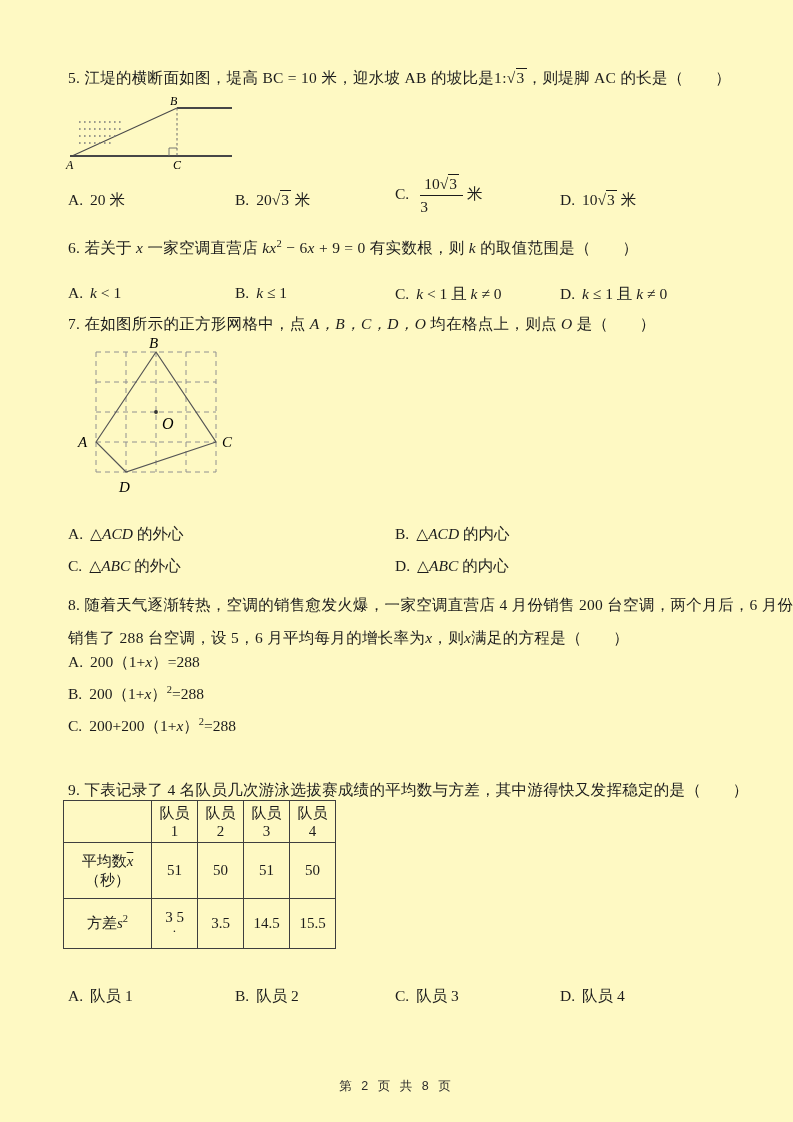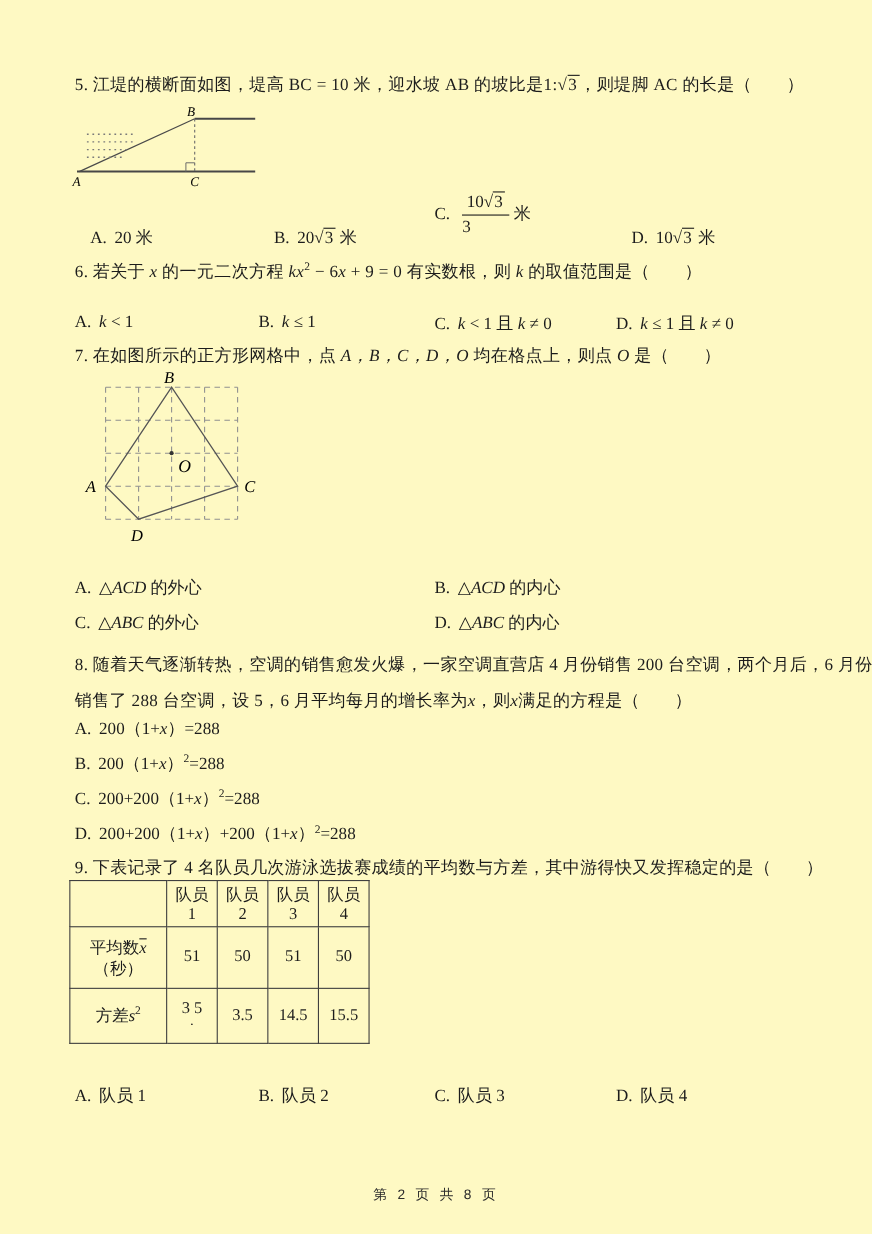--- a/index.html
+++ b/index.html
@@ -20,21 +20,21 @@
   
   .frac { display:inline-flex; flex-direction:column; align-items:flex-start;
           vertical-align:middle; margin:0 4px; line-height:20px; }
   .frac .num { display:inline-block; border-bottom:1.4px solid #1c1c1c; padding:0 4px 1px; }
   .frac .den { padding-top:1px; }
   
   .optrow { position:absolute; left:68px; width:700px; height:26px; white-space:nowrap; }
   .optrow .opt { position:absolute; top:0; }
   .o1 { left:0; } .o2 { left:167px; } .o3 { left:327px; } .o4 { left:492px; }
   .tallrow { height:54px; }
-  .tallrow .plain { top:34px;margin-left:14px; }
+  .tallrow .plain { top:18px; }
   .tallrow .fracopt { top:2px; }
   
   .qtable { position:absolute; left:63px; top:800px; border-collapse:collapse; }
   .qtable td { border:1px solid #3f3f3f; text-align:center; vertical-align:middle;
                font-size:15px; padding:0 2px; }
   .qtable .c0 { width:88px; }
   .qtable .cv { width:46px; }
   .r-head td { height:42px; }
   .r-mean td { height:56px; }
   .r-var td  { height:50px; }
@@ -92,21 +92,21 @@
         </span><span>米</span>
     </span>
     <span class="opt o4 plain">
       <span class="lbl">D.</span><span>10</span><span class="sqrt"><span>√</span><span class="rad">3</span></span> <span>米</span>
     </span>
   </div>
 
   <div class="blk stem" style="top:236px;">
     <span>6.</span><span> 若关于</span>
     <span class="it">x</span>
-    <span>的一元二次方程</span>
+    <span>一家空调直营店</span>
     <span class="it">kx</span><sup class="s">2</sup><span> − 6</span><span class="it">x</span><span> + 9 = 0</span>
     <span> 有实数根，则</span>
     <span class="it">k</span>
     <span>的取值范围是（　　）</span>
   </div>
 
   <div class="optrow" style="top:284px;">
     <span class="opt o1">
       <span class="lbl">A.</span><span class="it">k</span><span> &lt; 1</span>
     </span>
@@ -174,23 +174,20 @@
   </div>
 
   <div class="blk" style="top:652px;">
     <span class="lbl">A.</span><span>200（1+</span><span class="it">x</span><span>）=288</span>
   </div>
   <div class="blk" style="top:684px;">
     <span class="lbl">B.</span><span>200（1+</span><span class="it">x</span><span>）</span><sup class="s">2</sup><span>=288</span>
   </div>
   <div class="blk" style="top:716px;">
     <span class="lbl">C.</span><span>200+200（1+</span><span class="it">x</span><span>）</span><sup class="s">2</sup><span>=288</span>
-  </div>
-  <div class="blk" style="top:748px;">
-    <span class="lbl">D.</span><span>200+200（1+</span><span class="it">x</span><span>）+200（1+</span><span class="it">x</span><span>）</span><sup class="s">2</sup><span>=288</span>
   </div>
 
   <div class="blk stem" style="top:778px;">
     <span>9.</span><span> 下表记录了 4 名队员几次游泳选拔赛成绩的平均数与方差，其中游得快又发挥稳定的是（　　）</span>
   </div>
 
   <table class="qtable">
     <tbody>
         <tr class="r-head">
       <td class="c0"></td>

